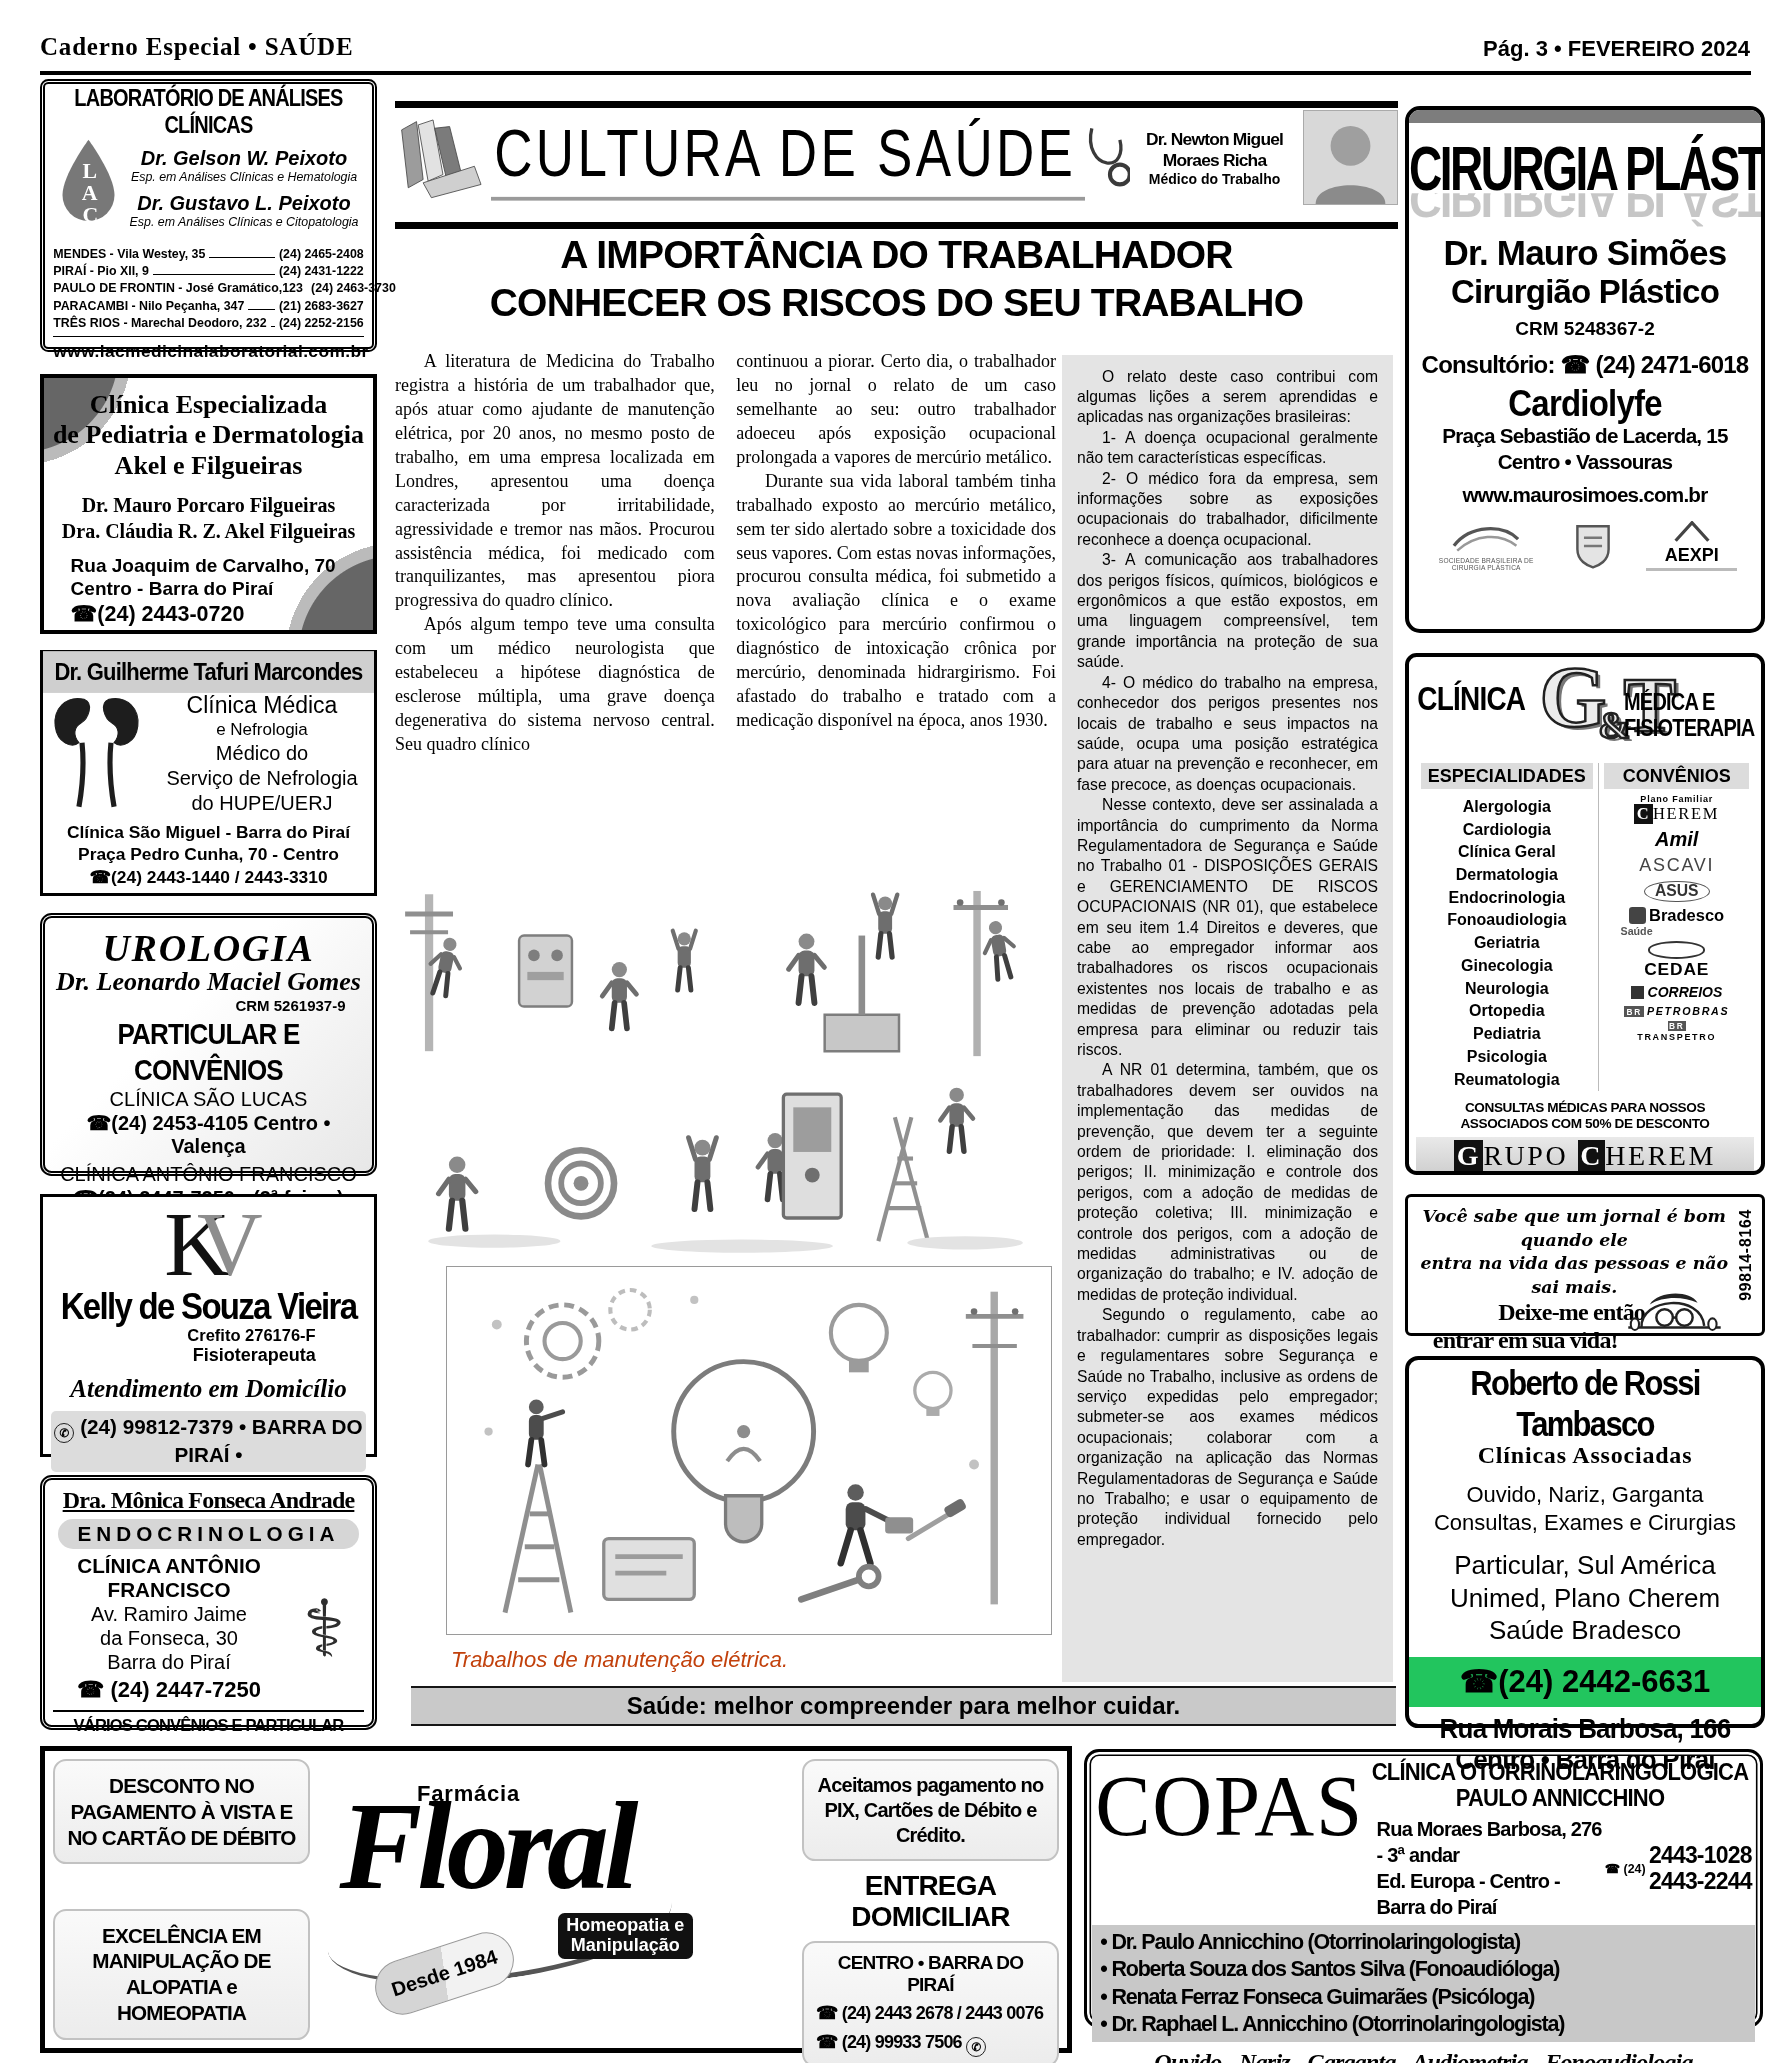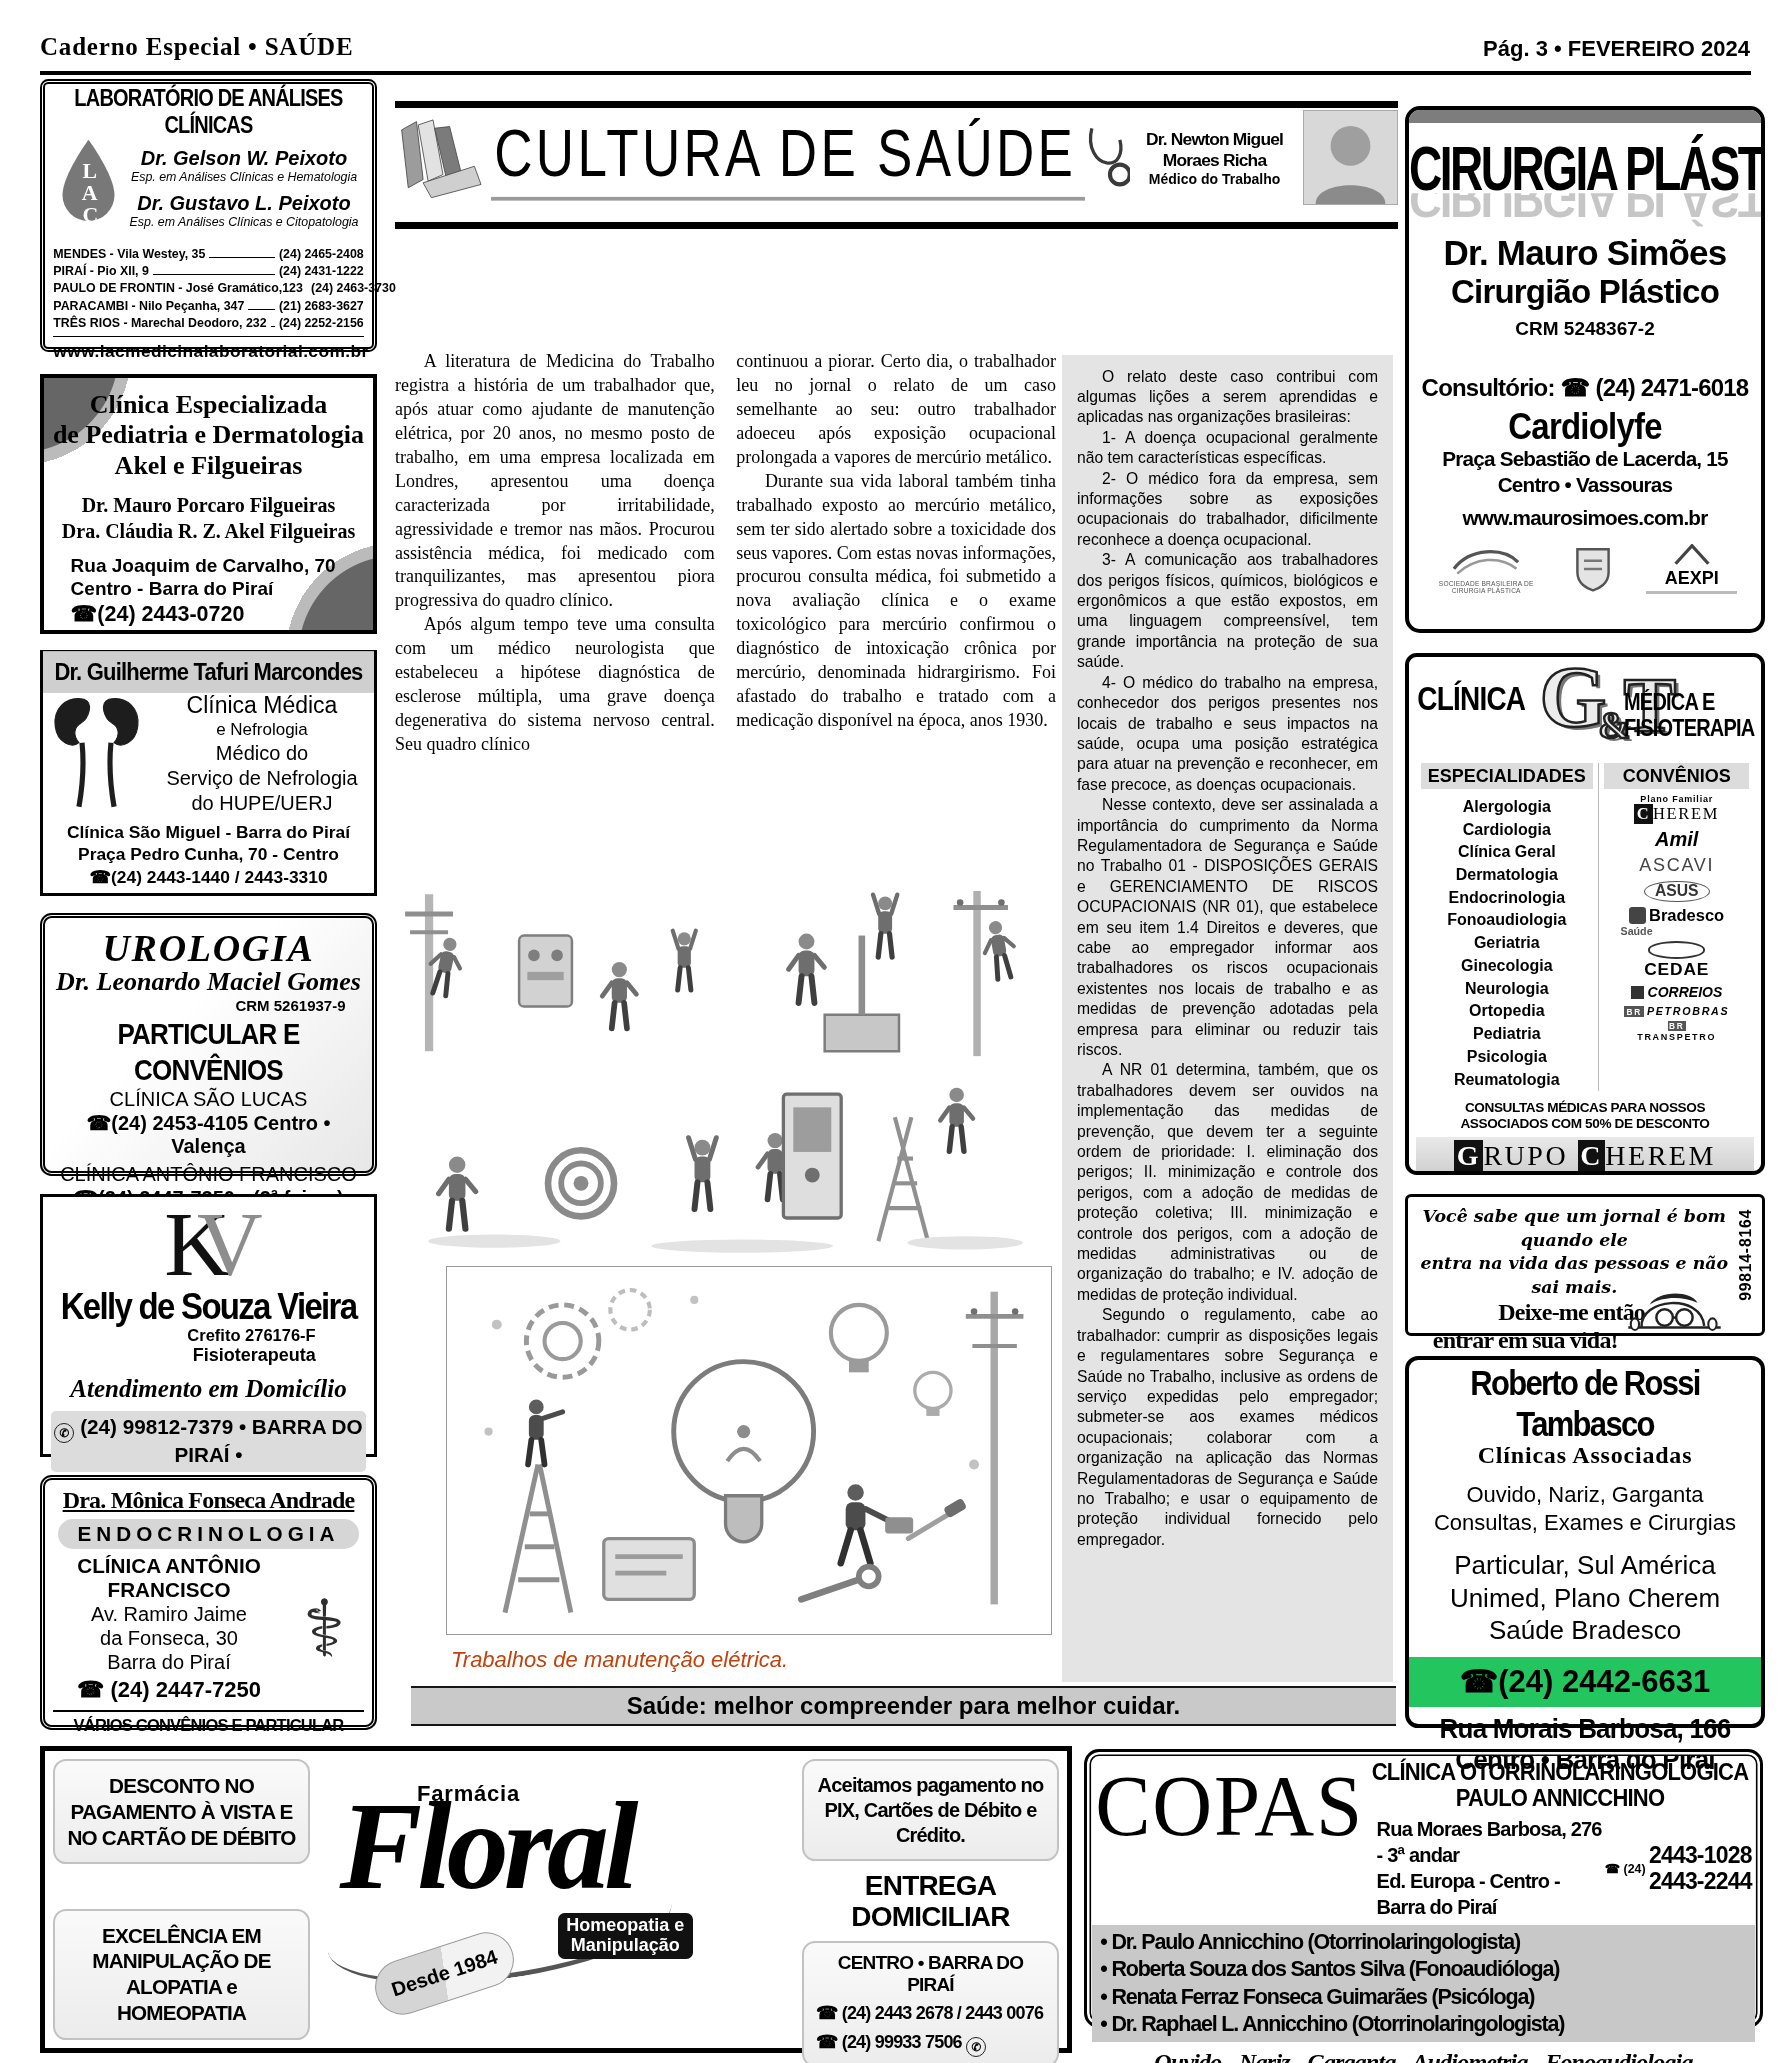--- a/index.html
+++ b/index.html
@@ -110,21 +110,21 @@
   
   .rad{left:1405px;width:360px;box-sizing:border-box;background:#fff;}
   #ad-cp{top:106px;height:527px;border:4.1px solid #000;border-radius:15px;overflow:hidden;text-align:center;}
   #cp-band{height:13.2px;background:#7d7d7d;}
   #cp-title{font:900 46px "Liberation Sans",sans-serif;letter-spacing:-2.5px;transform:scaleY(1.35);margin-top:18px;white-space:nowrap;}
   #cp-reflect{font:900 46px "Liberation Sans",sans-serif;letter-spacing:-2.5px;transform:scaleY(-1.1);
               opacity:.22;height:33px;overflow:hidden;white-space:nowrap;}
   #cp-name{font:35px "Liberation Sans",sans-serif;font-weight:600;letter-spacing:-0.8px;margin-top:5px;}
   #cp-role{font:33px "Liberation Sans",sans-serif;font-weight:600;letter-spacing:-0.8px;}
   #cp-crm{font:bold 19px "Liberation Sans",sans-serif;margin-top:6.6px;}
-  #cp-ph{font:bold 24px "Liberation Sans",sans-serif;margin-top:34px;letter-spacing:-0.8px;}
+  #cp-ph{font:bold 24px "Liberation Sans",sans-serif;margin-top:11px;letter-spacing:-0.8px;}
   #cp-clinic{font:900 33px "Liberation Sans",sans-serif;letter-spacing:-0.8px;transform:scaleY(1.1);margin-top:6.6px;}
   .cp-addr{font:bold 20.7px "Liberation Sans",sans-serif;letter-spacing:-0.8px;line-height:1.25;}
   #cp-site{font:bold 20.7px "Liberation Sans",sans-serif;margin-top:8.3px;letter-spacing:-0.8px;}
   #cp-logos{display:flex;align-items:center;justify-content:space-around;margin-top:13.2px;padding:0 6.6px;}
   .cp-cap{font-size:6.6px;color:#555;letter-spacing:0.2px;}
   #aexpi{font:900 18px "Liberation Sans",sans-serif;}
   .tinybar{height:3.3px;background:#bbb;margin-top:1.7px;}
 
   #ad-gt{top:653px;height:522px;border:4.1px solid #000;border-radius:11.6px;overflow:hidden;padding:3.3px 6.6px;}
   #gt-head{position:relative;height:98px;}
@@ -372,20 +372,24 @@
       <div id="photo">
         <svg width="93" height="93" viewBox="0 0 112 112">
             <rect width="112" height="112" fill="#d8d8d8"></rect>
           <circle cx="56" cy="42" r="24" fill="#9f9f9f"></circle>
             <path d="M14,112 C14,82 98,82 98,112 Z" fill="#8b8b8b"></path>
           </svg>
       </div>
     </div>
   </div>
 
+  <div class="abs" id="headline">
+    <div>A IMPORTÂNCIA DO TRABALHADOR</div>
+    <div>CONHECER OS RISCOS DO SEU TRABALHO</div>
+  </div>
 
   <div class="abs" id="cols12">
     <div class="acol">
       <p class="ind">A literatura de Medicina do Trabalho registra a história de um trabalhador que, após atuar como ajudante de manutenção elétrica, por 20 anos, no mesmo posto de trabalho, em uma empresa localizada em Londres, apresentou uma doença caracterizada por irritabilidade, agressividade e tremor nas mãos. Procurou assistência médica, foi medicado com tranquilizantes, mas apresentou piora progressiva do quadro clínico.</p>
       <p class="ind">Após algum tempo teve uma consulta com um médico neurologista que estabeleceu a hipótese diagnóstica de esclerose múltipla, uma grave doença degenerativa do sistema nervoso central. Seu quadro clínico</p>
     </div>
     <div class="acol">
       <p>continuou a piorar. Certo dia, o trabalhador leu no jornal o relato de um caso semelhante ao seu: outro trabalhador adoeceu após exposição ocupacional prolongada a vapores de mercúrio metálico.</p>
       <p class="ind">Durante sua vida laboral também tinha trabalhado exposto ao mercúrio metálico, sem ter sido alertado sobre a toxicidade dos seus vapores. Com estas novas informações, procurou consulta médica, foi submetido a nova avaliação clínica e o exame toxicológico para mercúrio confirmou o diagnóstico de intoxicação crônica por mercúrio, denominada hidrargirismo. Foi afastado do trabalho e tratado com a medicação disponível na época, anos 1930.</p>
     </div>

